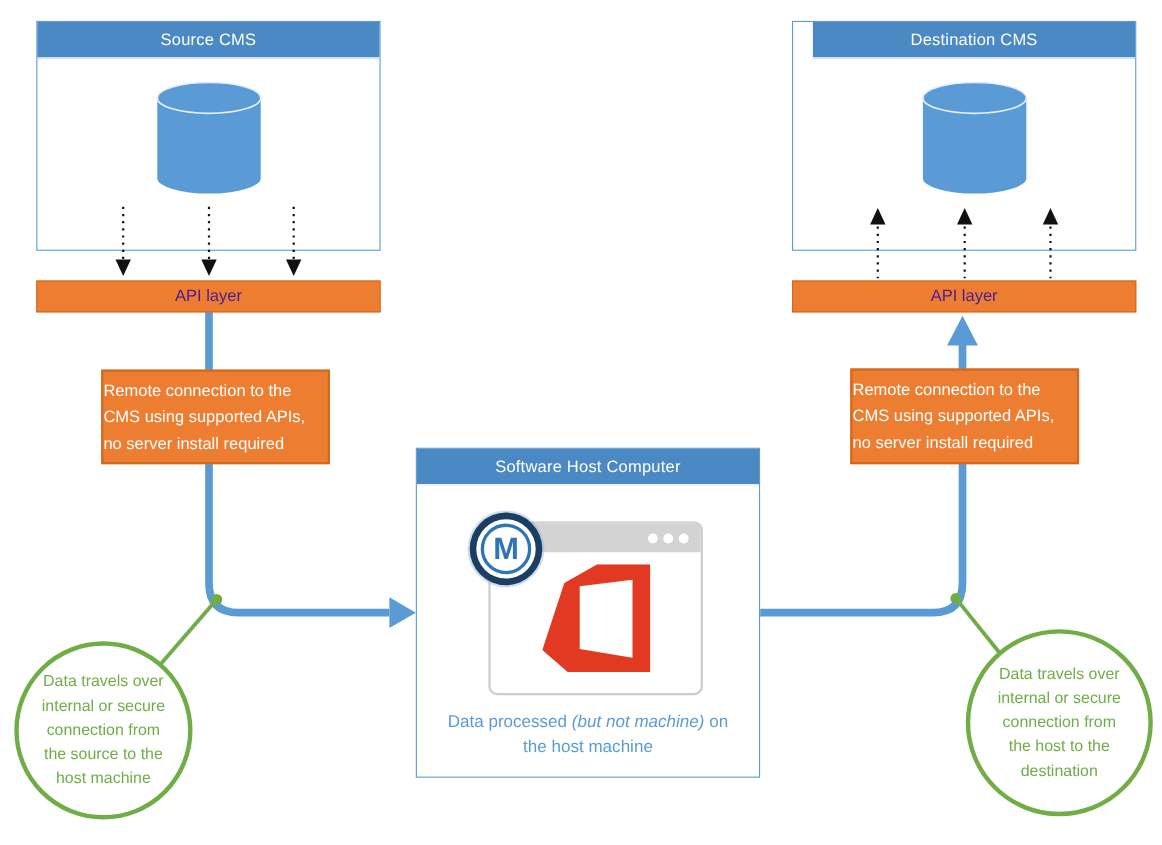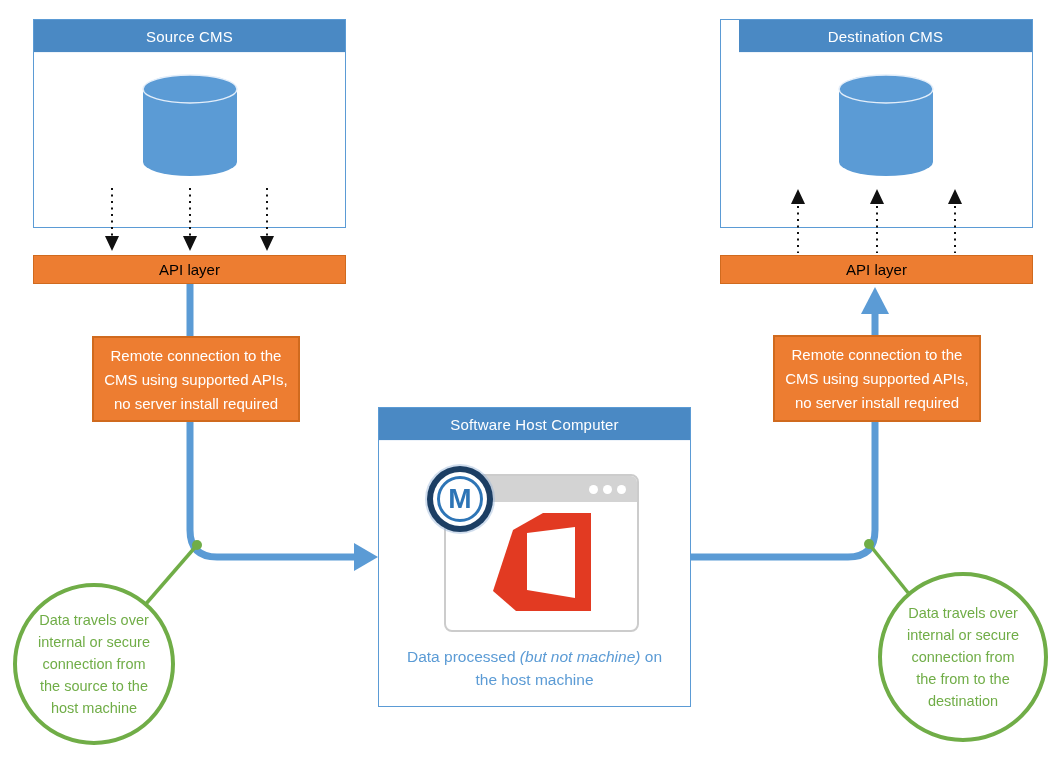--- a/index.html
+++ b/index.html
@@ -31,24 +31,24 @@
   .dotted-head{fill:var(--arrow_black);}
 
   .box{position:absolute;background:#ffffff;border:1px solid var(--line_blue);z-index:1;}
   .box-header{height:33px;background:var(--header_blue);color:#ffffff;display:flex;align-items:center;justify-content:center;font-size:15px;letter-spacing:.2px;border-bottom:1px solid #edf3fa;}
   .box-body{position:relative;display:flex;justify-content:center;}
 
   .cms-box{left:33px;top:19px;width:313px;height:209px;}
   .cms-box.dest{left:720px;padding-left:18px;}
   .cylinder{margin-top:21px;}
 
-  .api-bar{position:absolute;left:33px;top:255px;width:313px;height:29px;background:var(--orange);border:1px solid var(--orange_border);color:#000000;display:flex;align-items:center;justify-content:center;font-size:15px;z-index:1;}
+  .api-bar{position:absolute;left:33px;top:255px;width:313px;height:29px;background:var(--orange);border:1px solid var(--orange_border);color:#4c1d95;display:flex;align-items:center;justify-content:center;font-size:15px;z-index:1;}
   .api-bar.dest{left:720px;}
 
-  .callout{position:absolute;width:208px;background:var(--orange);border:2px solid var(--orange_border);color:#ffffff;text-align:center;font-size:15px;line-height:24px;padding-top:6px;z-index:1;}
+  .callout{position:absolute;width:208px;background:var(--orange);border:2px solid var(--orange_border);color:#ffffff;font-size:15px;line-height:24px;padding-top:6px;z-index:1;}
   .callout.left{left:92px;top:336px;height:86px;}
   .callout.right{left:773px;top:335px;height:87px;}
   .callout span{display:block;}
 
   .host-box{left:378px;top:407px;width:313px;height:300px;}
   .app-window{position:absolute;left:65px;top:66px;width:195px;height:158px;background:#ffffff;border:2px solid #cccccc;border-radius:8px;}
   .window-titlebar{height:26px;background:var(--window_gray);border-radius:6px 6px 0 0;display:flex;align-items:center;justify-content:flex-end;gap:5px;padding-right:11px;}
   .window-dot{width:9px;height:9px;border-radius:50%;background:#ffffff;}
   .office-logo{position:absolute;left:47px;top:37px;}
   .badge{position:absolute;left:-19px;top:-10px;width:66px;height:66px;border-radius:50%;background:var(--badge_navy);display:flex;align-items:center;justify-content:center;box-shadow:0 0 0 2px rgba(150,180,215,.45);}
@@ -142,21 +142,21 @@
     <span>Data travels over</span>
     <span>internal or secure</span>
     <span>connection from</span>
     <span>the source to the</span>
     <span>host machine</span>
   </div>
   <div class="note-circle right">
     <span>Data travels over</span>
     <span>internal or secure</span>
     <span>connection from</span>
-    <span>the from to the</span>
+    <span>the host to the</span>
     <span>destination</span>
   </div>
 
   <svg class="layer layer-top" viewBox="0 0 1056 768">
 
     <line class="dotted-line" x1="112" y1="188" x2="112" y2="236"></line>
     <polygon class="dotted-head" points="105,236 119,236 112,251"></polygon>
     <line class="dotted-line" x1="190" y1="188" x2="190" y2="236"></line>
     <polygon class="dotted-head" points="183,236 197,236 190,251"></polygon>
     <line class="dotted-line" x1="267" y1="188" x2="267" y2="236"></line>

